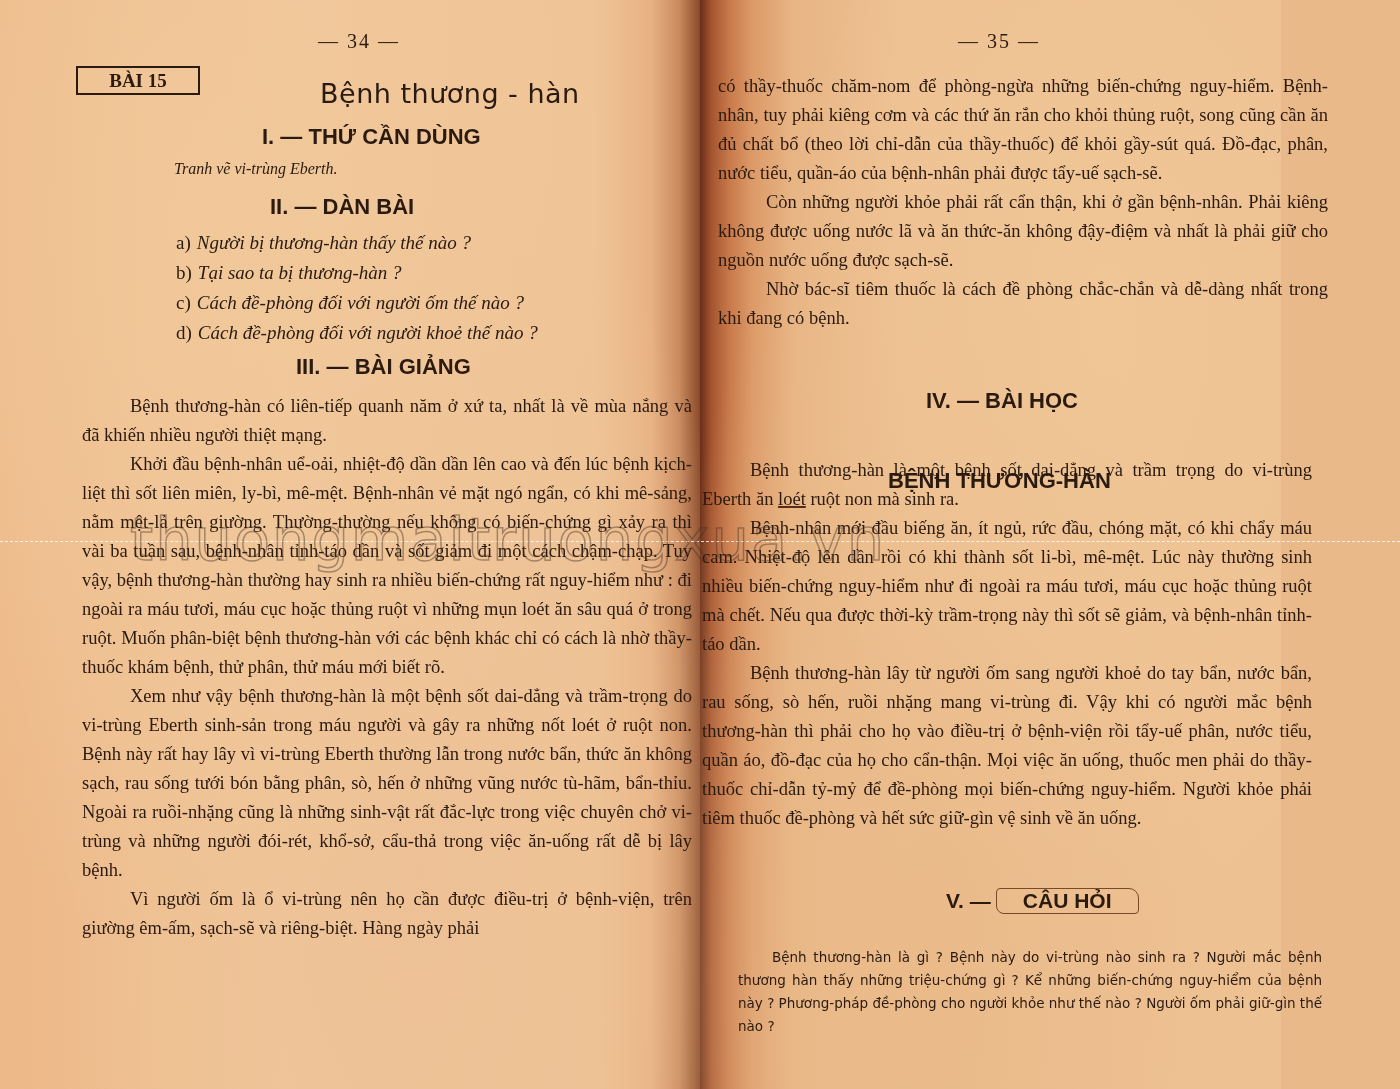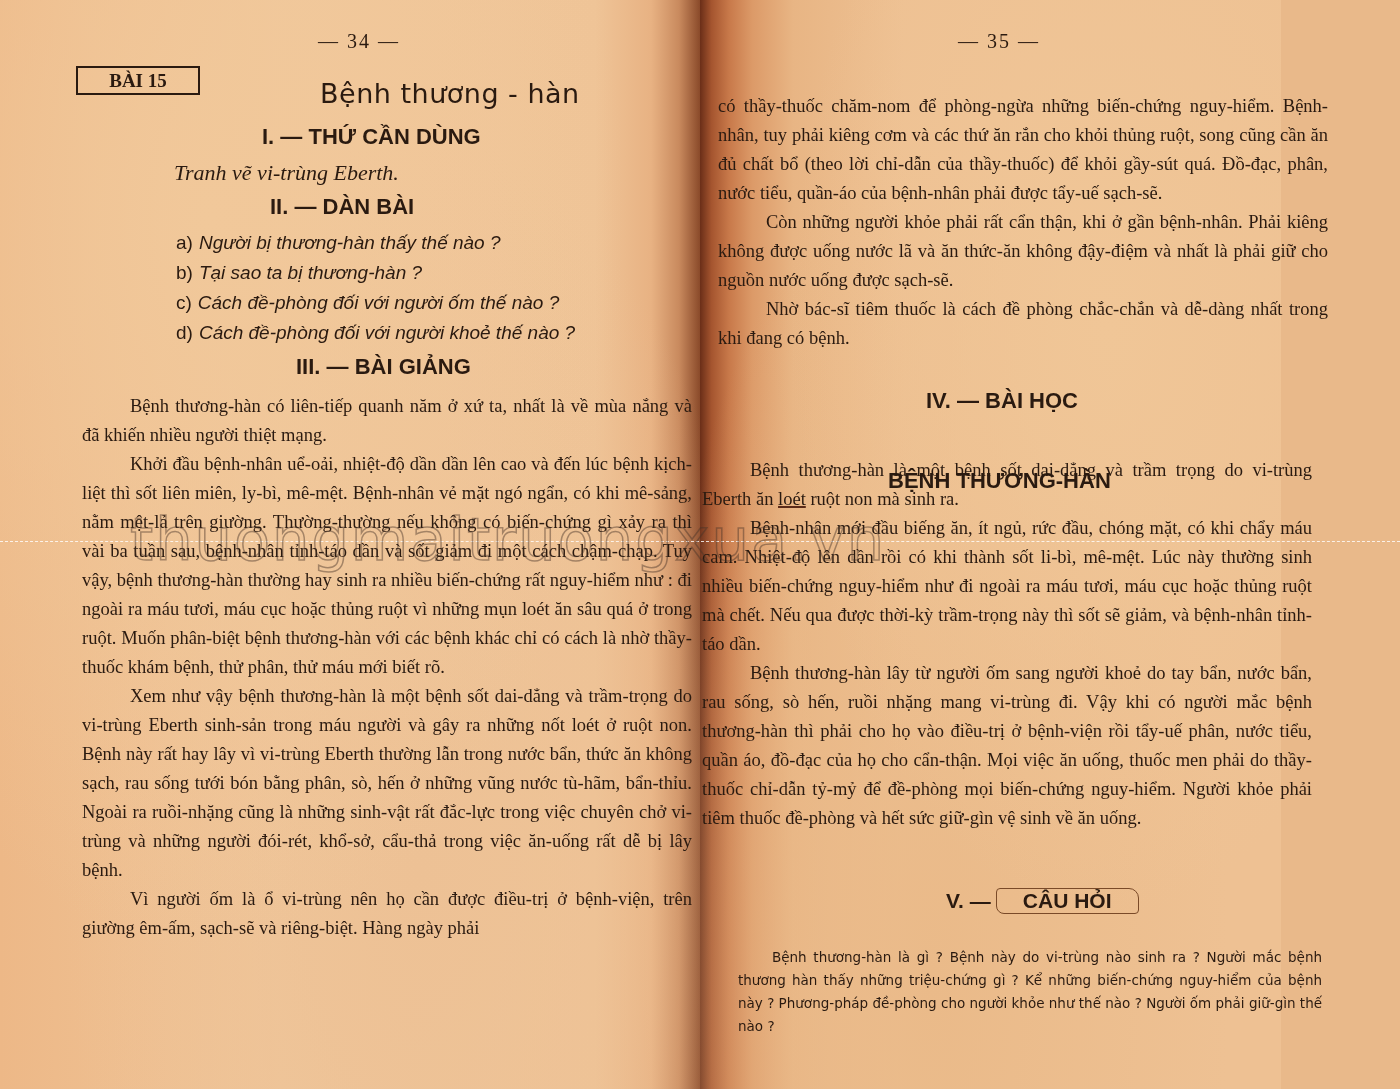--- a/index.html
+++ b/index.html
@@ -46,25 +46,25 @@
       font-size: 22px; white-space: nowrap;
     }
     .text-block {
       position: absolute; font-family: "Liberation Serif", serif; font-size: 18.5px;
       line-height: 29px; text-align: justify;
     }
     .text-block p { margin: 0; text-indent: 48px; }
     .text-block p.noindent { text-indent: 0; }
     .italic-line {
       position: absolute; font-family: "Liberation Serif", serif; font-style: italic;
-      font-size: 22px; white-space: nowrap;
+      font-size: 16px; white-space: nowrap;
     }
     .outline-list { position: absolute; left: 176px; top: 228px; }
     .outline-list .item {
-      font-family: Liberation Sans, sans-serif; font-style: italic; font-size: 19px;
+      font-family: Liberation Serif, serif; font-style: italic; font-size: 19px;
       height: 30px; line-height: 30px; white-space: nowrap;
     }
     .outline-list .item .marker { font-style: normal; margin-right: 6px; }
     .questions {
       position: absolute; left: 722px; top: 930px; width: 616px;
       font-family: "DejaVu Sans", sans-serif; font-size: 13.5px; line-height: 23px;
       text-align: justify;
     }
     .questions p { margin: 16px; text-indent: 34px; }
     .cau-hoi-wrap { position: absolute; left: 946px; top: 888px; }
@@ -110,21 +110,21 @@
       <p>Bệnh thương-hàn có liên-tiếp quanh năm ở xứ ta, nhất là về mùa nắng và đã khiến nhiều người thiệt mạng.</p>
       <p>Khởi đầu bệnh-nhân uể-oải, nhiệt-độ dần dần lên cao và đến lúc bệnh kịch-liệt thì sốt liên miên, ly-bì, mê-mệt. Bệnh-nhân vẻ mặt ngó ngẩn, có khi mê-sảng, nằm mệt-lả trên giường. Thường-thường nếu không có biến-chứng gì xảy ra thì vài ba tuần sau, bệnh-nhân tỉnh-táo dần và sốt giảm đi một cách chậm-chạp. Tuy vậy, bệnh thương-hàn thường hay sinh ra nhiều biến-chứng rất nguy-hiểm như : đi ngoài ra máu tươi, máu cục hoặc thủng ruột vì những mụn loét ăn sâu quá ở trong ruột. Muốn phân-biệt bệnh thương-hàn với các bệnh khác chỉ có cách là nhờ thầy-thuốc khám bệnh, thử phân, thử máu mới biết rõ.</p>
       <p>Xem như vậy bệnh thương-hàn là một bệnh sốt dai-dẳng và trầm-trọng do vi-trùng Eberth sinh-sản trong máu người và gây ra những nốt loét ở ruột non. Bệnh này rất hay lây vì vi-trùng Eberth thường lẫn trong nước bẩn, thức ăn không sạch, rau sống tưới bón bằng phân, sò, hến ở những vũng nước tù-hãm, bẩn-thỉu. Ngoài ra ruồi-nhặng cũng là những sinh-vật rất đắc-lực trong việc chuyên chở vi-trùng và những người đói-rét, khổ-sở, cẩu-thả trong việc ăn-uống rất dễ bị lây bệnh.</p>
       <p>Vì người ốm là ổ vi-trùng nên họ cần được điều-trị ở bệnh-viện, trên giường êm-ấm, sạch-sẽ và riêng-biệt. Hàng ngày phải</p>
     </div>
   </div>
 
   <div class="page page-right">
     <div class="page-num">— 35 —</div>
 
-    <div class="text-block" style="left:18px; top:92px; width:610px;">
+    <div class="text-block" style="left:18px; top:72px; width:610px;">
       <p class="noindent">có thầy-thuốc chăm-nom để phòng-ngừa những biến-chứng nguy-hiểm. Bệnh-nhân, tuy phải kiêng cơm và các thứ ăn rắn cho khỏi thủng ruột, song cũng cần ăn đủ chất bổ (theo lời chỉ-dẫn của thầy-thuốc) để khỏi gầy-sút quá. Đồ-đạc, phân, nước tiểu, quần-áo của bệnh-nhân phải được tẩy-uế sạch-sẽ.</p>
       <p>Còn những người khỏe phải rất cẩn thận, khi ở gần bệnh-nhân. Phải kiêng không được uống nước lã và ăn thức-ăn không đậy-điệm và nhất là phải giữ cho nguồn nước uống được sạch-sẽ.</p>
       <p>Nhờ bác-sĩ tiêm thuốc là cách đề phòng chắc-chắn và dễ-dàng nhất trong khi đang có bệnh.</p>
     </div>
 
     <div class="heading" style="left:226px; top:388px;">IV. — BÀI HỌC</div>
     <div class="heading" style="left:188px; top:424px;margin-top:44px;">BỆNH THƯƠNG-HÀN</div>
 
     <div class="text-block" style="left:2px; top:456px; width:610px;">
       <p><span>Bệnh thương-hàn là một bệnh sốt dai-dẳng và trầm trọng do vi-trùng Eberth ăn </span><span class="underline-mark">loét</span><span> ruột non mà sinh ra.</span></p>

